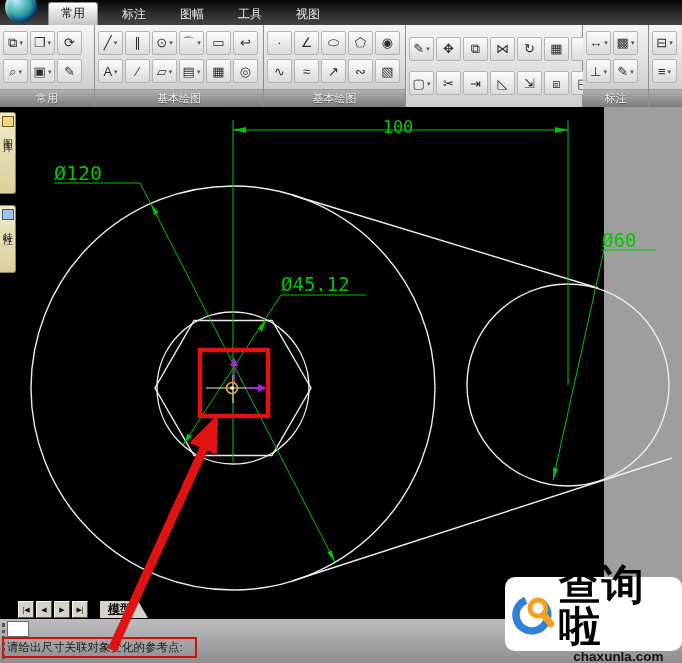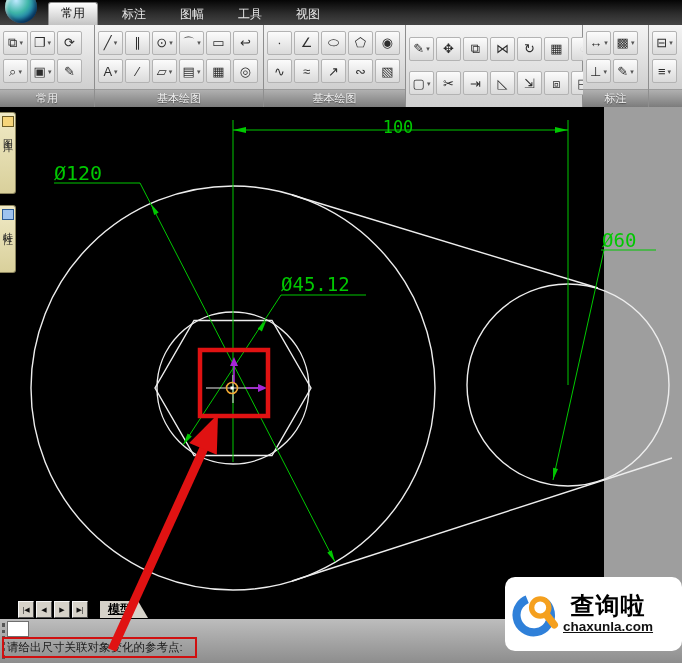--- a/index.html
+++ b/index.html
@@ -62,22 +62,22 @@
     background:linear-gradient(#bdbdbd,#8d8d8d);}
   .white-box{position:absolute;left:7px;top:2px;width:20px;height:14px;background:#fff;border:1px solid #6f6f6f;}
   .drag-handle{position:absolute;left:2px;top:4px;height:36px;width:0;border-left:3px dotted #555;}
   .prompt-box{position:absolute;left:2px;top:18px;width:188px;height:17px;border:2px solid #d01010;
     display:flex;align-items:center;padding-left:3px;font-size:11.5px;color:#1b1b1b;white-space:nowrap;overflow:hidden;}
 
   
   .watermark{position:absolute;left:505px;top:577px;width:177px;height:74px;background:#fff;
     border-radius:10px;z-index:60;display:flex;align-items:center;padding:0 4px;box-sizing:border-box;}
   .wm-texts{display:flex;flex-direction:column;align-items:center;margin-left:-2px;}
-  .wm-title{font-family:"Liberation Serif",serif;font-weight:bold;font-size:24px;color:#000;line-height:1.0;letter-spacing:1px;}
-  .wm-url{font-size:13.5px;font-weight:bold;color:#111;margin-top:1px;text-decoration:underline;}
+  .wm-title{font-family:"Liberation Serif",serif;font-weight:bold;font-size:42px;color:#000;line-height:1.0;letter-spacing:1px;}
+  .wm-url{font-size:13.5px;font-weight:bold;color:#111;margin-top:1px;}
 
   .overlay{position:absolute;left:0;top:0;width:682px;height:663px;z-index:40;pointer-events:none;}
   svg text.dim{font-family:"DejaVu Sans Mono",monospace;}
 </style>
 </head>
 <body>
 
 <div class="titlebar">
   <div class="app-logo"></div>
   <div class="tabs">

